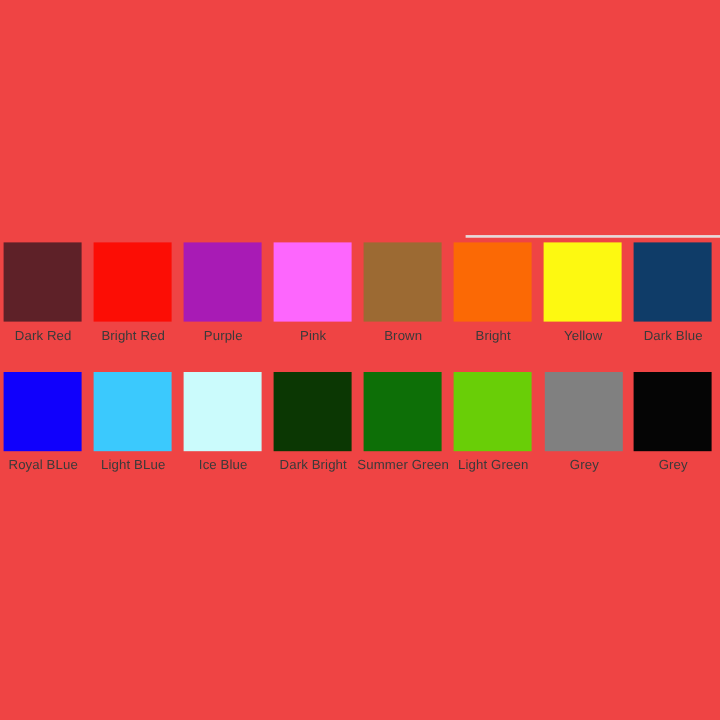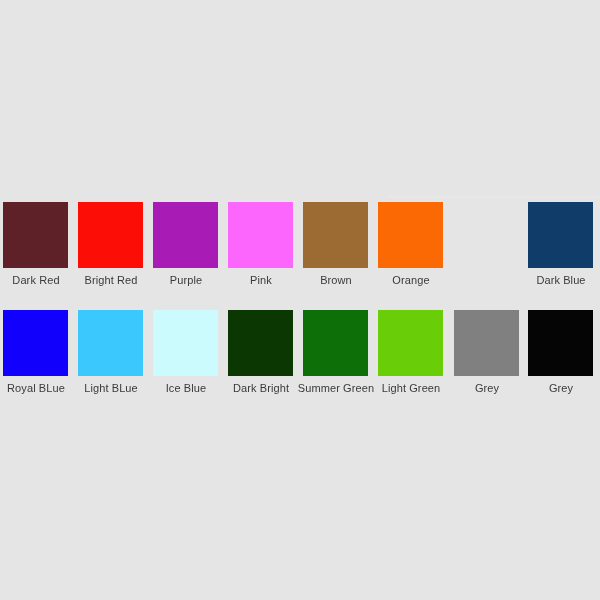--- a/index.html
+++ b/index.html
@@ -76,21 +76,21 @@
     font-size: 11px;
     line-height: 13px;
     color: #3a3a3a;
     letter-spacing: 0.1px;
     white-space: nowrap;
   }
 </style>
 </head>
 <body style="background: rgb(255, 255, 255);">
 
-<div id="swatch-chart" style="background: #e5e5e5;">
+<div id="swatch-chart" style="background: #ef4444;">
 
   <div class="artifact-line"></div>
 
   <div class="swatch-grid">
 
     <div class="swatch-row row-top" style="top: 202px;">
       <div class="swatch-cell" style="left: 3px; width: 75px;">
         <div class="swatch-chip" title="Dark Red #5E2128" style="background: rgb(94, 33, 40); width: 65px; height: 66px;"></div>
         <div class="swatch-label" style="color: rgb(58, 58, 58);">Dark Red</div>
       </div>
@@ -105,21 +105,25 @@
       <div class="swatch-cell" style="left: 228px; width: 75px;">
         <div class="swatch-chip" title="Pink #FD66FD" style="background: rgb(253, 102, 253); width: 65px; height: 66px;"></div>
         <div class="swatch-label" style="color: rgb(58, 58, 58);">Pink</div>
       </div>
       <div class="swatch-cell" style="left: 303px; width: 75px;">
         <div class="swatch-chip" title="Brown #9C6A33" style="background: rgb(156, 106, 51); width: 65px; height: 66px;"></div>
         <div class="swatch-label" style="color: rgb(58, 58, 58);">Brown</div>
       </div>
       <div class="swatch-cell" style="left: 378px; width: 75px;">
         <div class="swatch-chip" title="Orange #FB6905" style="background: rgb(251, 105, 5); width: 65px; height: 66px;"></div>
-        <div class="swatch-label" style="color: rgb(58, 58, 58);">Orange</div>
+        <div class="swatch-label" style="color: rgb(58, 58, 58);">Bright</div>
+      </div>
+      <div class="swatch-cell" style="left: 453px; width: 75px;">
+        <div class="swatch-chip" title="Yellow #FDF911" style="background: rgb(253, 249, 17); width: 65px; height: 66px;"></div>
+        <div class="swatch-label" style="color: rgb(58, 58, 58);">Yellow</div>
       </div>
       <div class="swatch-cell" style="left: 528px; width: 75px;">
         <div class="swatch-chip" title="Dark Blue #0F3C68" style="background: rgb(15, 60, 104); width: 65px; height: 66px;"></div>
         <div class="swatch-label" style="color: rgb(58, 58, 58);">Dark Blue</div>
       </div>
     </div>
 
     <div class="swatch-row row-bottom" style="top: 310px; padding-left: 44px;">
       <div class="swatch-cell" style="left: 3px; width: 75px;">
         <div class="swatch-chip" title="Royal BLue #1000FC" style="background: rgb(16, 0, 252); width: 65px; height: 66px;"></div>

